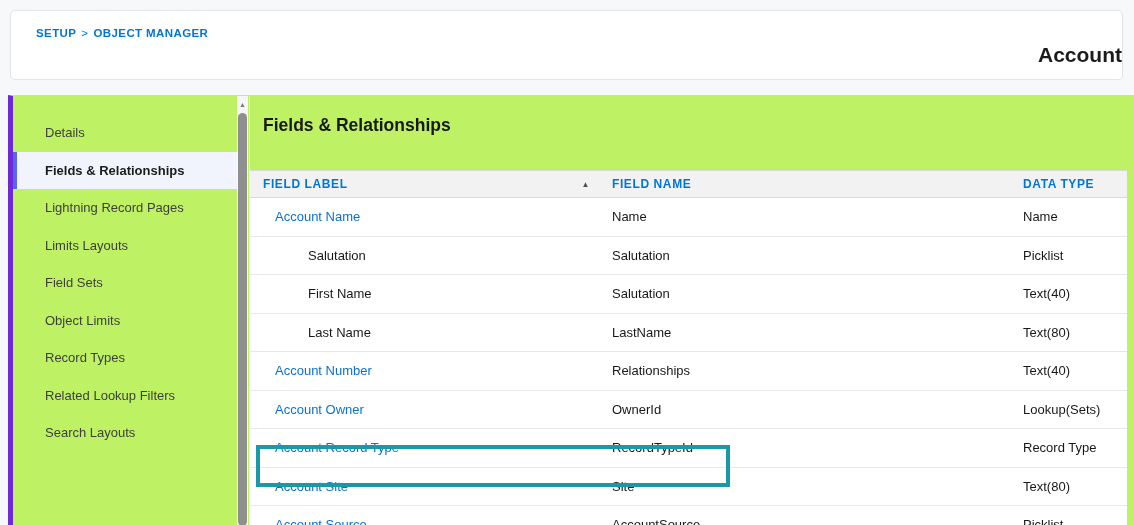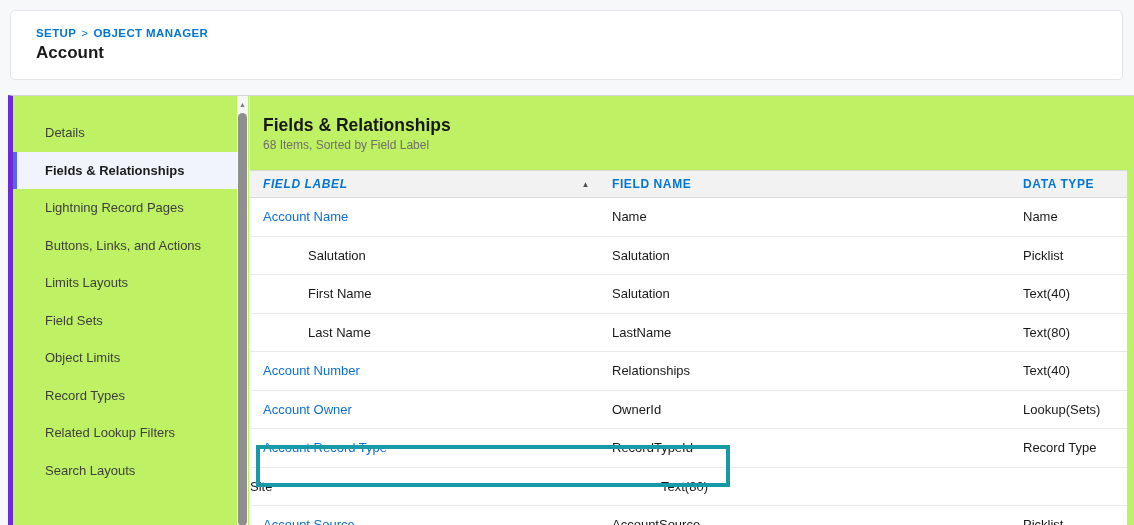--- a/index.html
+++ b/index.html
@@ -5,21 +5,21 @@
   * { margin:0; padding:0; box-sizing:border-box; }
   html,body { width:1134px; height:525px; overflow:hidden;
     font-family:"Liberation Sans", sans-serif; background:#f7f8fa; }
 
   
   .header-card { position:absolute; left:10px; top:10px; width:1113px; height:70px;
     background:#fff; border:1px solid #e2e4e8; border-radius:5px; padding:16px 0 0 25px; }
   .breadcrumb { font-size:11.5px; font-weight:bold; letter-spacing:.4px; color:#0176d3; }
   .breadcrumb a { color:#0176d3; text-decoration:none; cursor:pointer; }
   .breadcrumb .sep { margin:0 5px; font-weight:normal; }
-  .page-title { margin-top:4px; font-size:17px; font-weight:bold; color:#1b1b1b; }
+  .page-title { margin-top:4px; font-size:21px; font-weight:bold; color:#1b1b1b;text-align:right; }
 
   
   .panel { position:absolute; left:8px; top:95px; width:1126px; height:486px;
     background:#bef264; border-top:1px solid #d4d4d4; border-left:5px solid #6d28d9; }
 
   
   .sidebar { position:absolute; left:0; top:0; width:224px; height:430px; padding-top:18px; }
   .side-item { position:relative; height:37.5px; line-height:37.5px; padding-left:32px;
     font-size:13px; color:#3e3e3c; cursor:pointer; white-space:nowrap; }
   .side-item.selected { background:#f2f4fd; color:#1b1b1b; font-weight:bold; }
@@ -38,33 +38,33 @@
   
   .content { position:absolute; left:237px; top:0; width:877px; height:430px; }
   .content-title { margin:19px 0 2px 13px; font-size:17.5px; font-weight:bold; color:#181818; }
   .content-subtitle { margin-left:13px; font-size:12px; color:#706e6b; }
 
   
   .tbl { position:absolute; left:0; top:74px; width:877px; }
   .tbl-head { display:flex; height:28px; align-items:center; background:#f3f2f2;
     border-top:1px solid #d8d8d8; border-bottom:1px solid #d8d8d8;
     font-size:12px; font-weight:bold; letter-spacing:.6px; color:#0176d3; }
-  .th-label { width:362px; padding-left:13px; display:flex; align-items:center; cursor:pointer;font-style:italic; }
+  .th-label { width:362px; padding-left:13px; display:flex; align-items:center; cursor:pointer; }
   .th-label .col-text { flex:0 0 auto; }
   .sort-arrow { margin-left:auto; margin-right:22px; color:#514f4d; font-size:8px; }
   .th-name  { width:411px; cursor:pointer; }
   .th-type  { width:104px; cursor:pointer; }
 
   .tbl-row { display:flex; height:38.5px; align-items:center; border-bottom:1px solid #e8e8e8;
     font-size:13px; color:#181818; background:#fff; }
   .td-label { width:362px; padding-left:13px; white-space:nowrap; }
   .td-name  { width:411px; white-space:nowrap; }
   .td-type  { width:104px; white-space:nowrap; }
   .tbl-row.indented .td-label { padding-left:58px; }
-  .td-label a { color:#0b6fd0; text-decoration:none; cursor:pointer; }
+  .td-label a { color:#0b6fd0; text-decoration:none; cursor:pointer;margin-left:12px; }
 
   
   .highlight-box { position:absolute; left:243px; top:349px; width:474px; height:42px;
     border:4px solid #1899a8; pointer-events:none; z-index:6; }
 </style>
 </head>
 <body>
 
 <div class="header-card">
   <div class="breadcrumb">
@@ -72,39 +72,37 @@
   </div>
   <div class="page-title">Account</div>
 </div>
 
 <div class="panel">
 
   <nav class="sidebar">
       <div class="side-item"><span>Details</span></div>
       <div class="side-item selected"><span>Fields &amp; Relationships</span></div>
       <div class="side-item"><span>Lightning Record Pages</span></div>
-      <div class="side-item"><span>Buttons, Links, and Actions</span></div>
       <div class="side-item"><span>Limits Layouts</span></div>
       <div class="side-item"><span>Field Sets</span></div>
       <div class="side-item"><span>Object Limits</span></div>
       <div class="side-item"><span>Record Types</span></div>
       <div class="side-item"><span>Related Lookup Filters</span></div>
       <div class="side-item"><span>Search Layouts</span></div>
     </nav>
 
   <div class="side-scrollbar">
     <div class="scroll-up-btn">▲</div>
     <div class="scroll-thumb"></div>
   </div>
 
   <div class="v-divider"></div>
 
   <div class="content">
     <h2 class="content-title">Fields &amp; Relationships</h2>
-    <div class="content-subtitle">68 Items, Sorted by Field Label</div>
 
     <div class="tbl">
       <div class="tbl-head">
         <div class="th-label">
           <span class="col-text">FIELD LABEL</span>
           <span class="sort-arrow">▲</span>
         </div>
         <div class="th-name">FIELD NAME</div>
         <div class="th-type">DATA TYPE</div>
       </div>
@@ -138,20 +136,21 @@
     <div class="td-label"><a>Account Owner</a></div>
     <div class="td-name">OwnerId</div>
     <div class="td-type">Lookup(Sets)</div>
   </div>
           <div class="tbl-row">
     <div class="td-label"><a>Account Record Type</a></div>
     <div class="td-name">RecordTypeId</div>
     <div class="td-type">Record Type</div>
   </div>
           <div class="tbl-row">
+    <div class="td-label"><a>Account Site</a></div>
     <div class="td-name">Site</div>
     <div class="td-type">Text(80)</div>
   </div>
           <div class="tbl-row">
     <div class="td-label"><a>Account Source</a></div>
     <div class="td-name">AccountSource</div>
     <div class="td-type">Picklist</div>
   </div>
         </div>
     </div>

